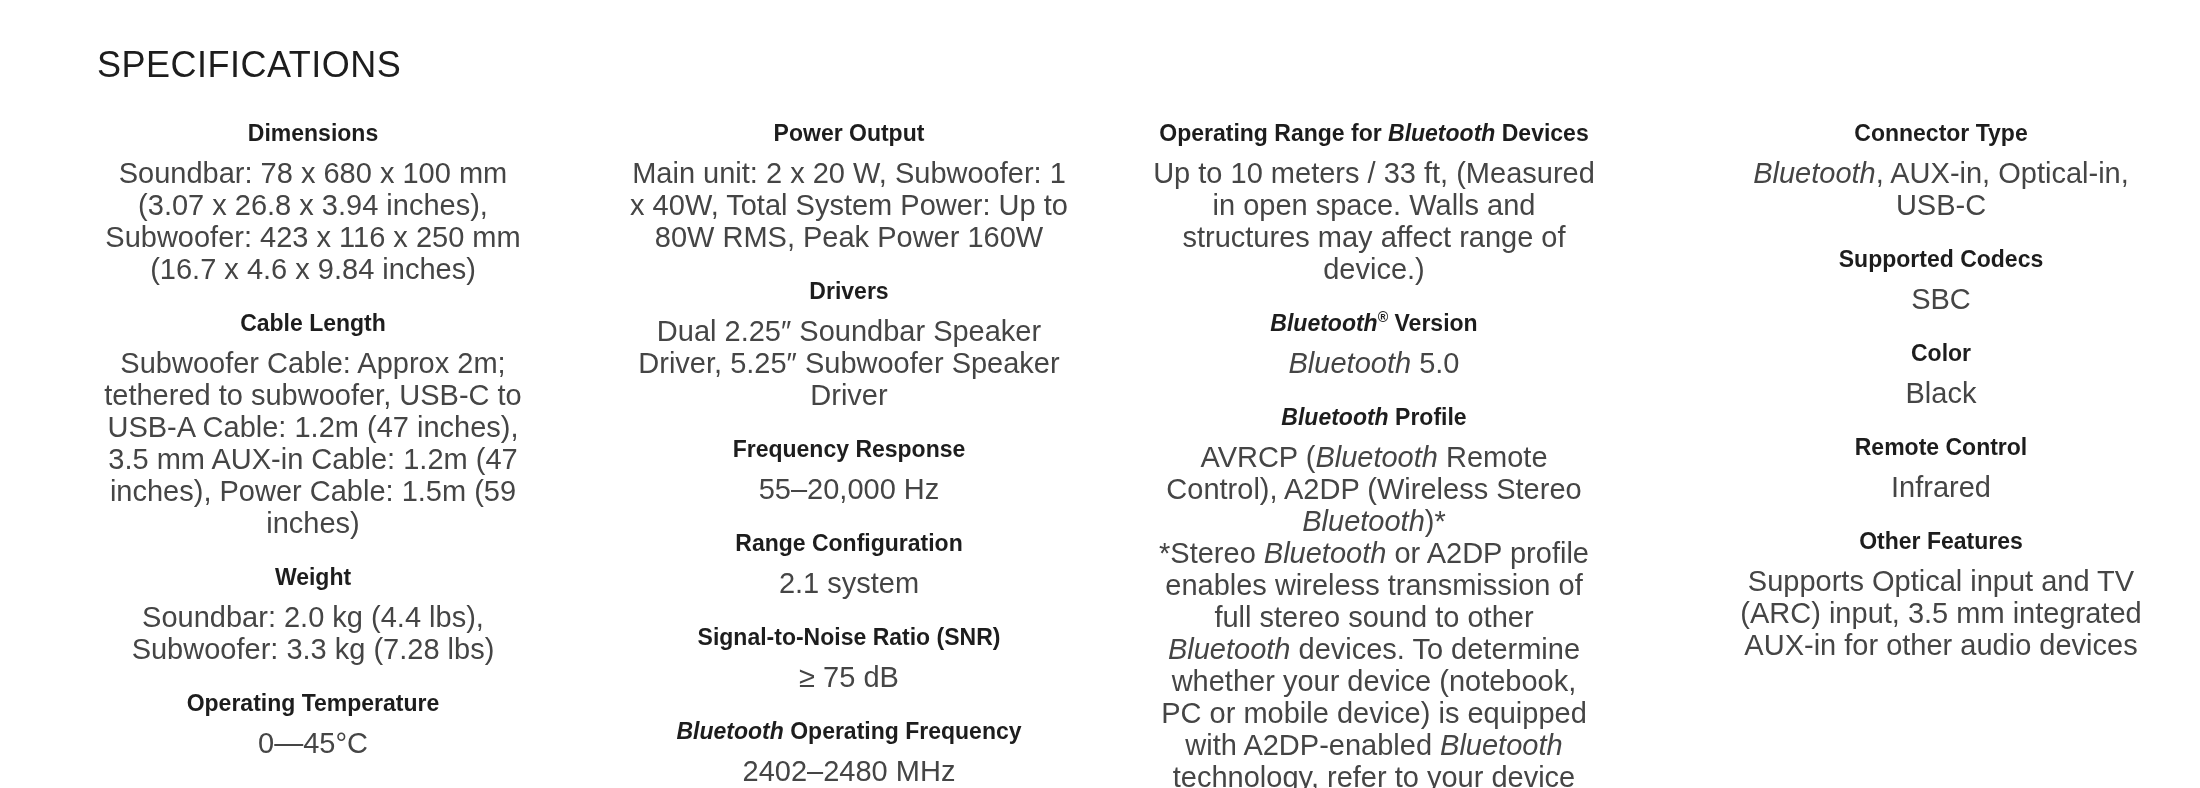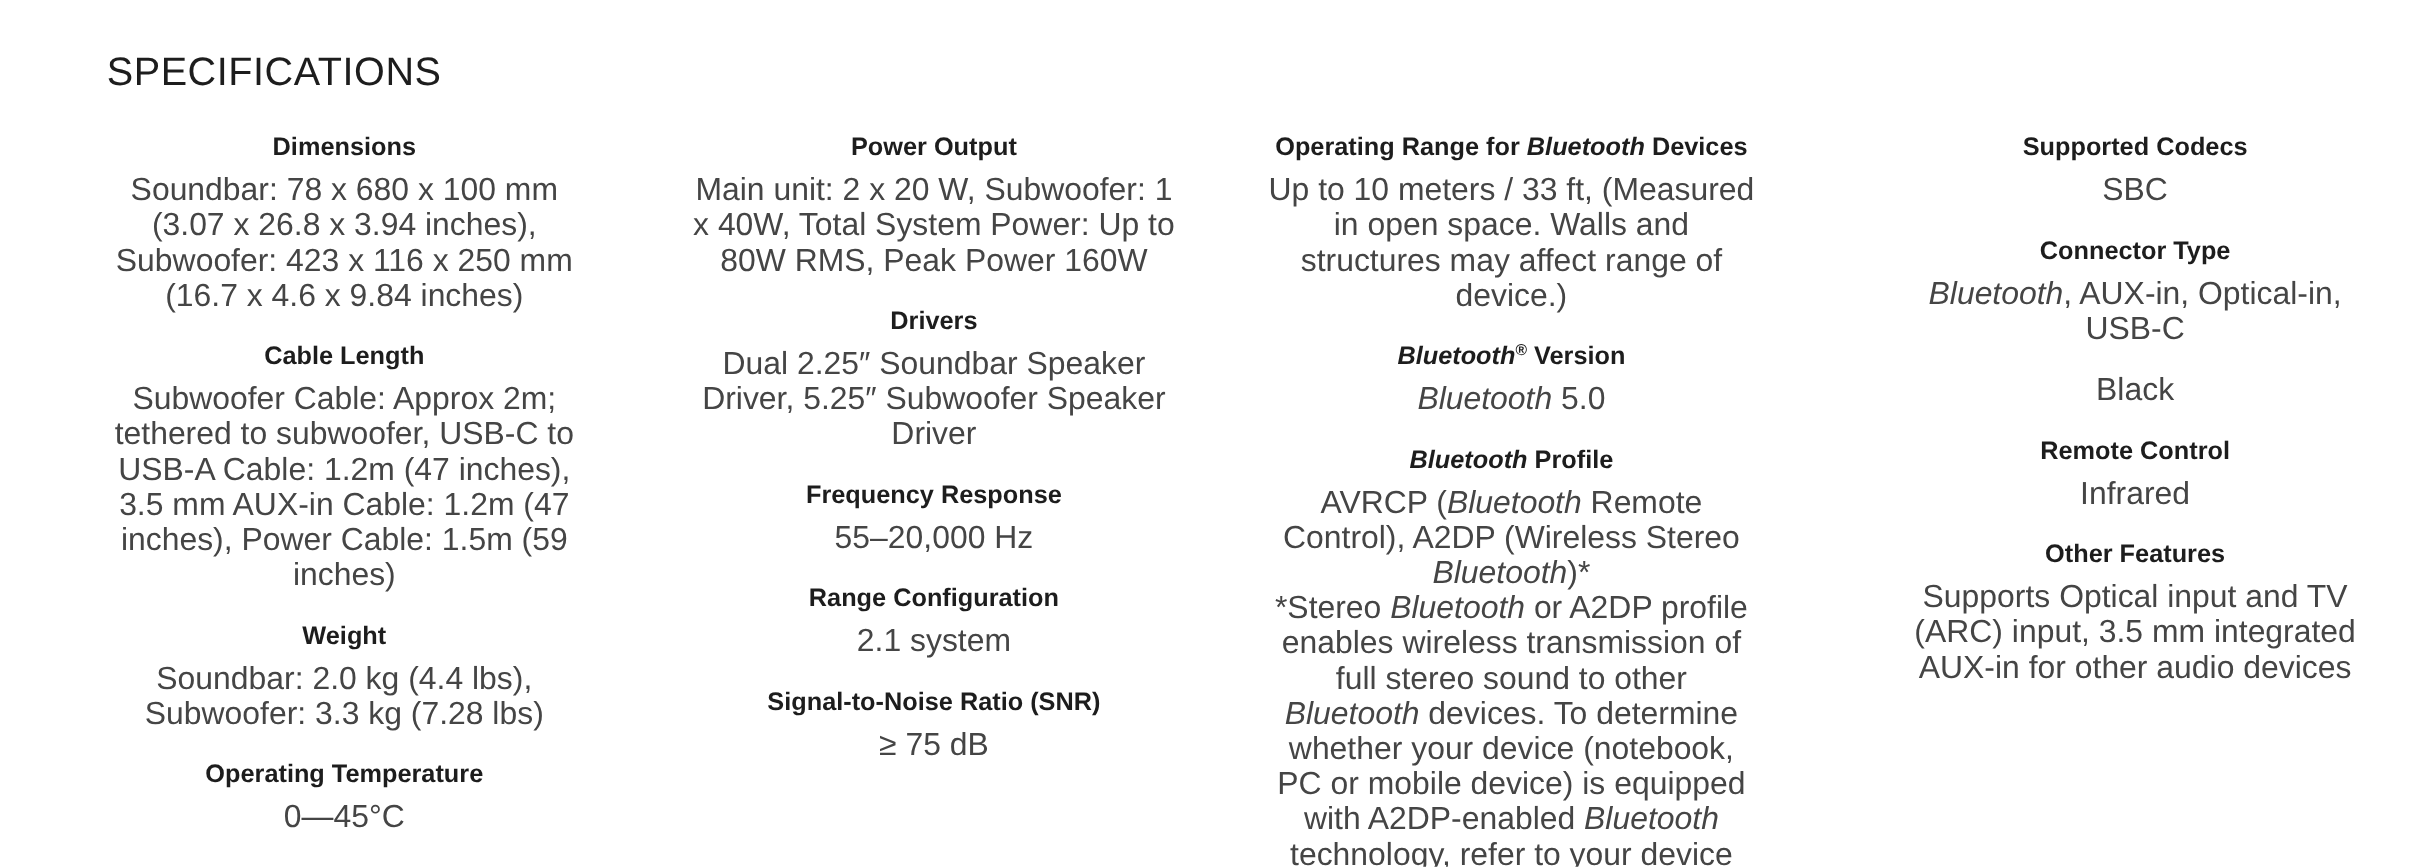--- a/index.html
+++ b/index.html
@@ -74,45 +74,50 @@
           <p><span class="">55–20,000 Hz</span></p>
         </div>
         <div class="item">
           <h3><span class="">Range Configuration</span></h3>
           <p><span class="">2.1 system</span></p>
         </div>
         <div class="item">
           <h3><span class="">Signal-to-Noise Ratio (SNR)</span></h3>
           <p><span class="">≥ 75 dB</span></p>
         </div>
+        <div class="item">
+          <h3><span class="seg-i ">Bluetooth</span><span class=""> Operating Frequency</span></h3>
+          <p><span class="">2402–2480 MHz</span></p>
+        </div>
       </div>
       <div class="col">
         <div class="item">
           <h3><span class="">Operating Range for </span><span class="seg-i ">Bluetooth</span><span class=""> Devices</span></h3>
           <p><span class="">Up to 10 meters / 33 ft, (Measured in open space. Walls and structures may affect range of device.)</span></p>
         </div>
         <div class="item">
           <h3><span class="seg-i ">Bluetooth</span><span class="seg-sup">®</span><span class=""> Version</span></h3>
           <p><span class="seg-i ">Bluetooth</span><span class=""> 5.0</span></p>
         </div>
         <div class="item">
           <h3><span class="seg-i ">Bluetooth</span><span class=""> Profile</span></h3>
           <p><span class="">AVRCP (</span><span class="seg-i ">Bluetooth</span><span class=""> Remote Control), A2DP (Wireless Stereo </span><span class="seg-i ">Bluetooth</span><span class="">)*</span><br><span class="">*Stereo </span><span class="seg-i ">Bluetooth</span><span class=""> or A2DP profile enables wireless transmission of full stereo sound to other </span><span class="seg-i ">Bluetooth</span><span class=""> devices. To determine whether your device (notebook, PC or mobile device) is equipped with A2DP-enabled </span><span class="seg-i ">Bluetooth</span><span class=""> technology, refer to your device manufacturer's documentation / website for more information.</span></p>
         </div>
       </div>
       <div class="col">
         <div class="item">
+          <h3><span class="">Connector Type</span></h3>
+          <p><span class="seg-i ">Bluetooth</span><span class="">, AUX-in, Optical-in, USB-C</span></p>
+        </div>
+        <div class="item">
           <h3><span class="">Supported Codecs</span></h3>
           <p><span class="">SBC</span></p>
         </div>
         <div class="item">
-          <h3><span class="">Connector Type</span></h3>
-          <p><span class="seg-i ">Bluetooth</span><span class="">, AUX-in, Optical-in, USB-C</span></p>
-        </div>
-        <div class="item">
+          <h3><span class="">Color</span></h3>
           <p><span class="">Black</span></p>
         </div>
         <div class="item">
           <h3><span class="">Remote Control</span></h3>
           <p><span class="">Infrared</span></p>
         </div>
         <div class="item">
           <h3><span class="">Other Features</span></h3>
           <p><span class="">Supports Optical input and TV (ARC) input, 3.5 mm integrated AUX-in for other audio devices</span></p>
         </div>

